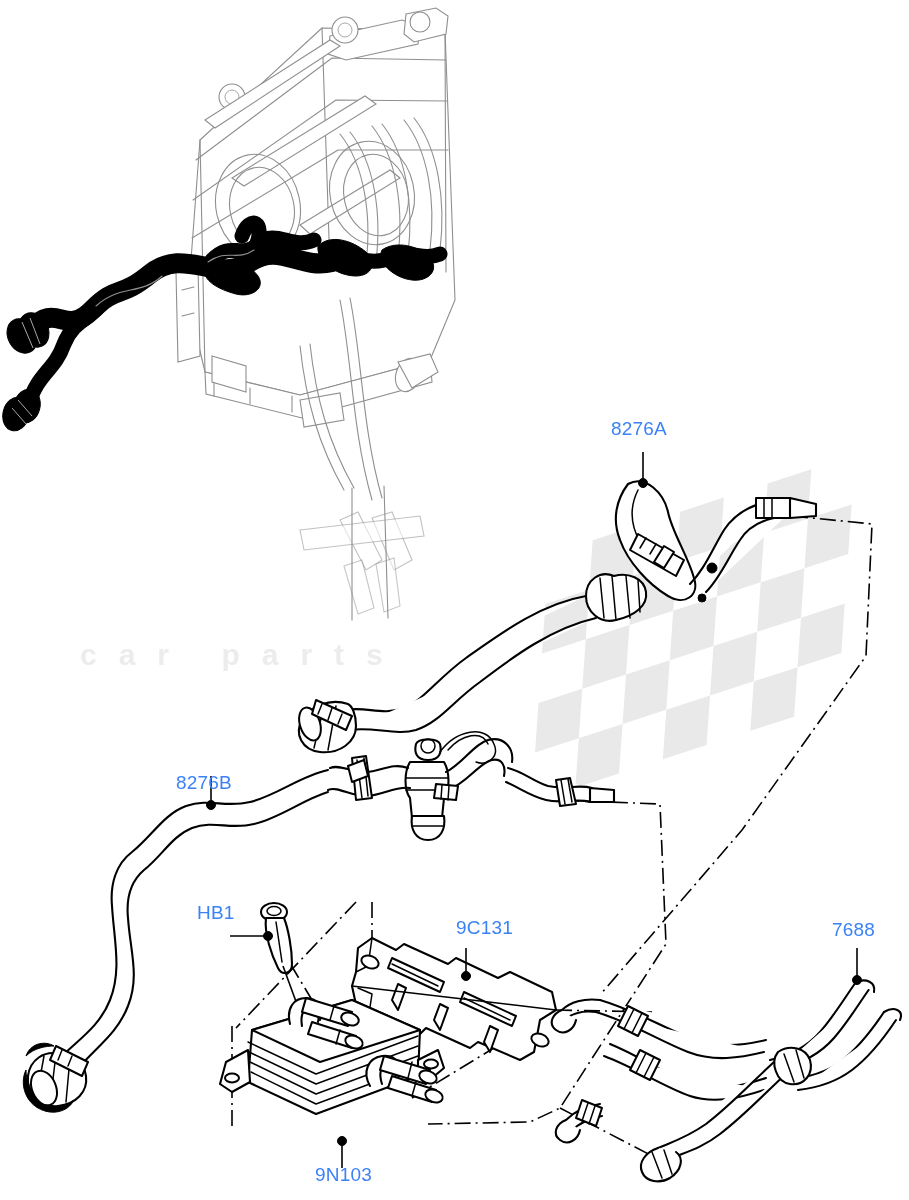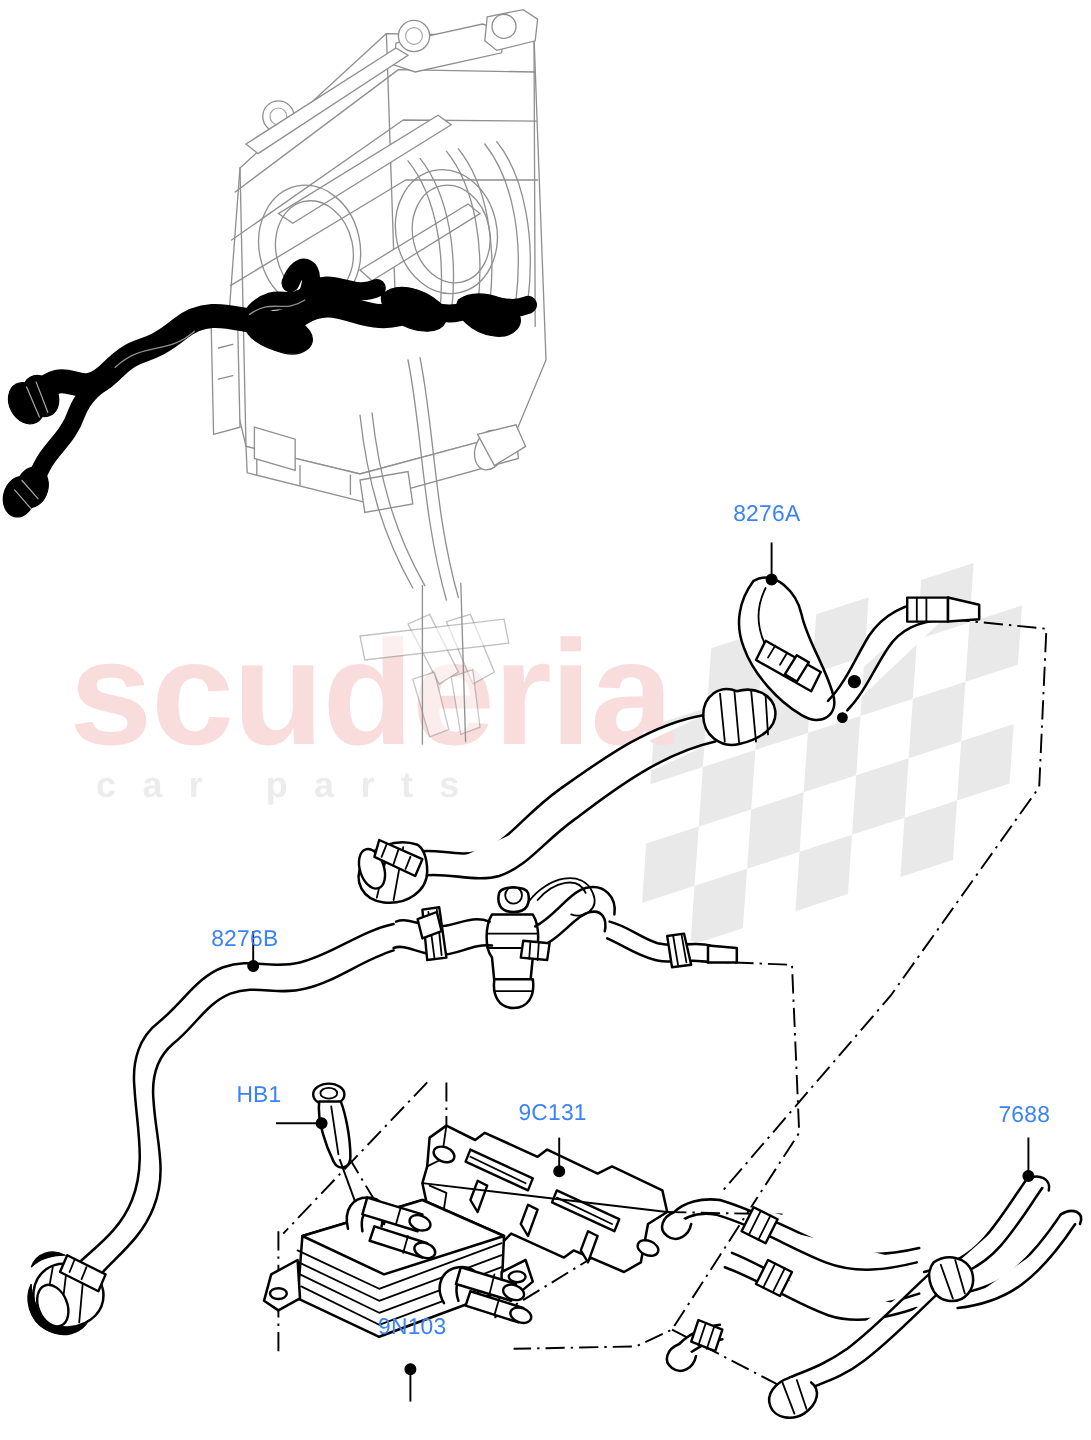--- a/index.html
+++ b/index.html
@@ -30,21 +30,20 @@
       <rect x="-166" y="48" width="46" height="46"></rect>
       <rect x="-74" y="48" width="46" height="46"></rect>
       <rect x="18" y="48" width="46" height="46"></rect>
       <rect x="110" y="48" width="46" height="46"></rect>
       <rect x="-120" y="94" width="46" height="46"></rect>
       <rect x="-28" y="94" width="46" height="46"></rect>
       <rect x="64" y="94" width="46" height="46"></rect>
     </g>
   </svg>
 
-  <div class="wm-main">scuderia</div>
   <div class="wm-sub">car parts</div>
 
   <svg width="909" height="1200" viewBox="0 0 909 1200">
     <defs>
       <style>
         .gh{fill:none;stroke:#8f8f8f;stroke-width:1.1;stroke-linecap:round;stroke-linejoin:round;}
         .gh2{fill:none;stroke:#a8a8a8;stroke-width:1;}
         .ghf{fill:#ffffff;stroke:#8f8f8f;stroke-width:1.1;}
         .ol{fill:#ffffff;stroke:#000000;stroke-width:2.1;stroke-linecap:round;stroke-linejoin:round;}
         .olt{fill:none;stroke:#000000;stroke-width:1.5;stroke-linecap:round;stroke-linejoin:round;}
@@ -345,17 +344,17 @@
       <path class="lead" d="M857 948 L857 980"></path>
         <circle class="blk" cx="857" cy="980" r="4.5"></circle>
       <path class="lead" d="M342 1141 L342 1168"></path>
         <circle class="blk" cx="342" cy="1141" r="4.5"></circle>
     </g>
   </svg>
 
   <div class="lbl" style="left:611px;top:418px;">8276A</div>
   <div class="lbl" style="left:176px;top:750px;margin-top:22px;">8276B</div>
   <div class="lbl" style="left:197px;top:902px;">HB1</div>
-  <div class="lbl" style="left:432px;top:917px;">9C131</div>
+  <div class="lbl" style="left:456px;top:917px;">9C131</div>
   <div class="lbl" style="left:832px;top:919px;">7688</div>
-  <div class="lbl" style="left:315px;top:1096px;">9N103</div>
+  <div class="lbl" style="left:315px;top:1164px;">9N103</div>
 
 </div>
 
 </body></html>

